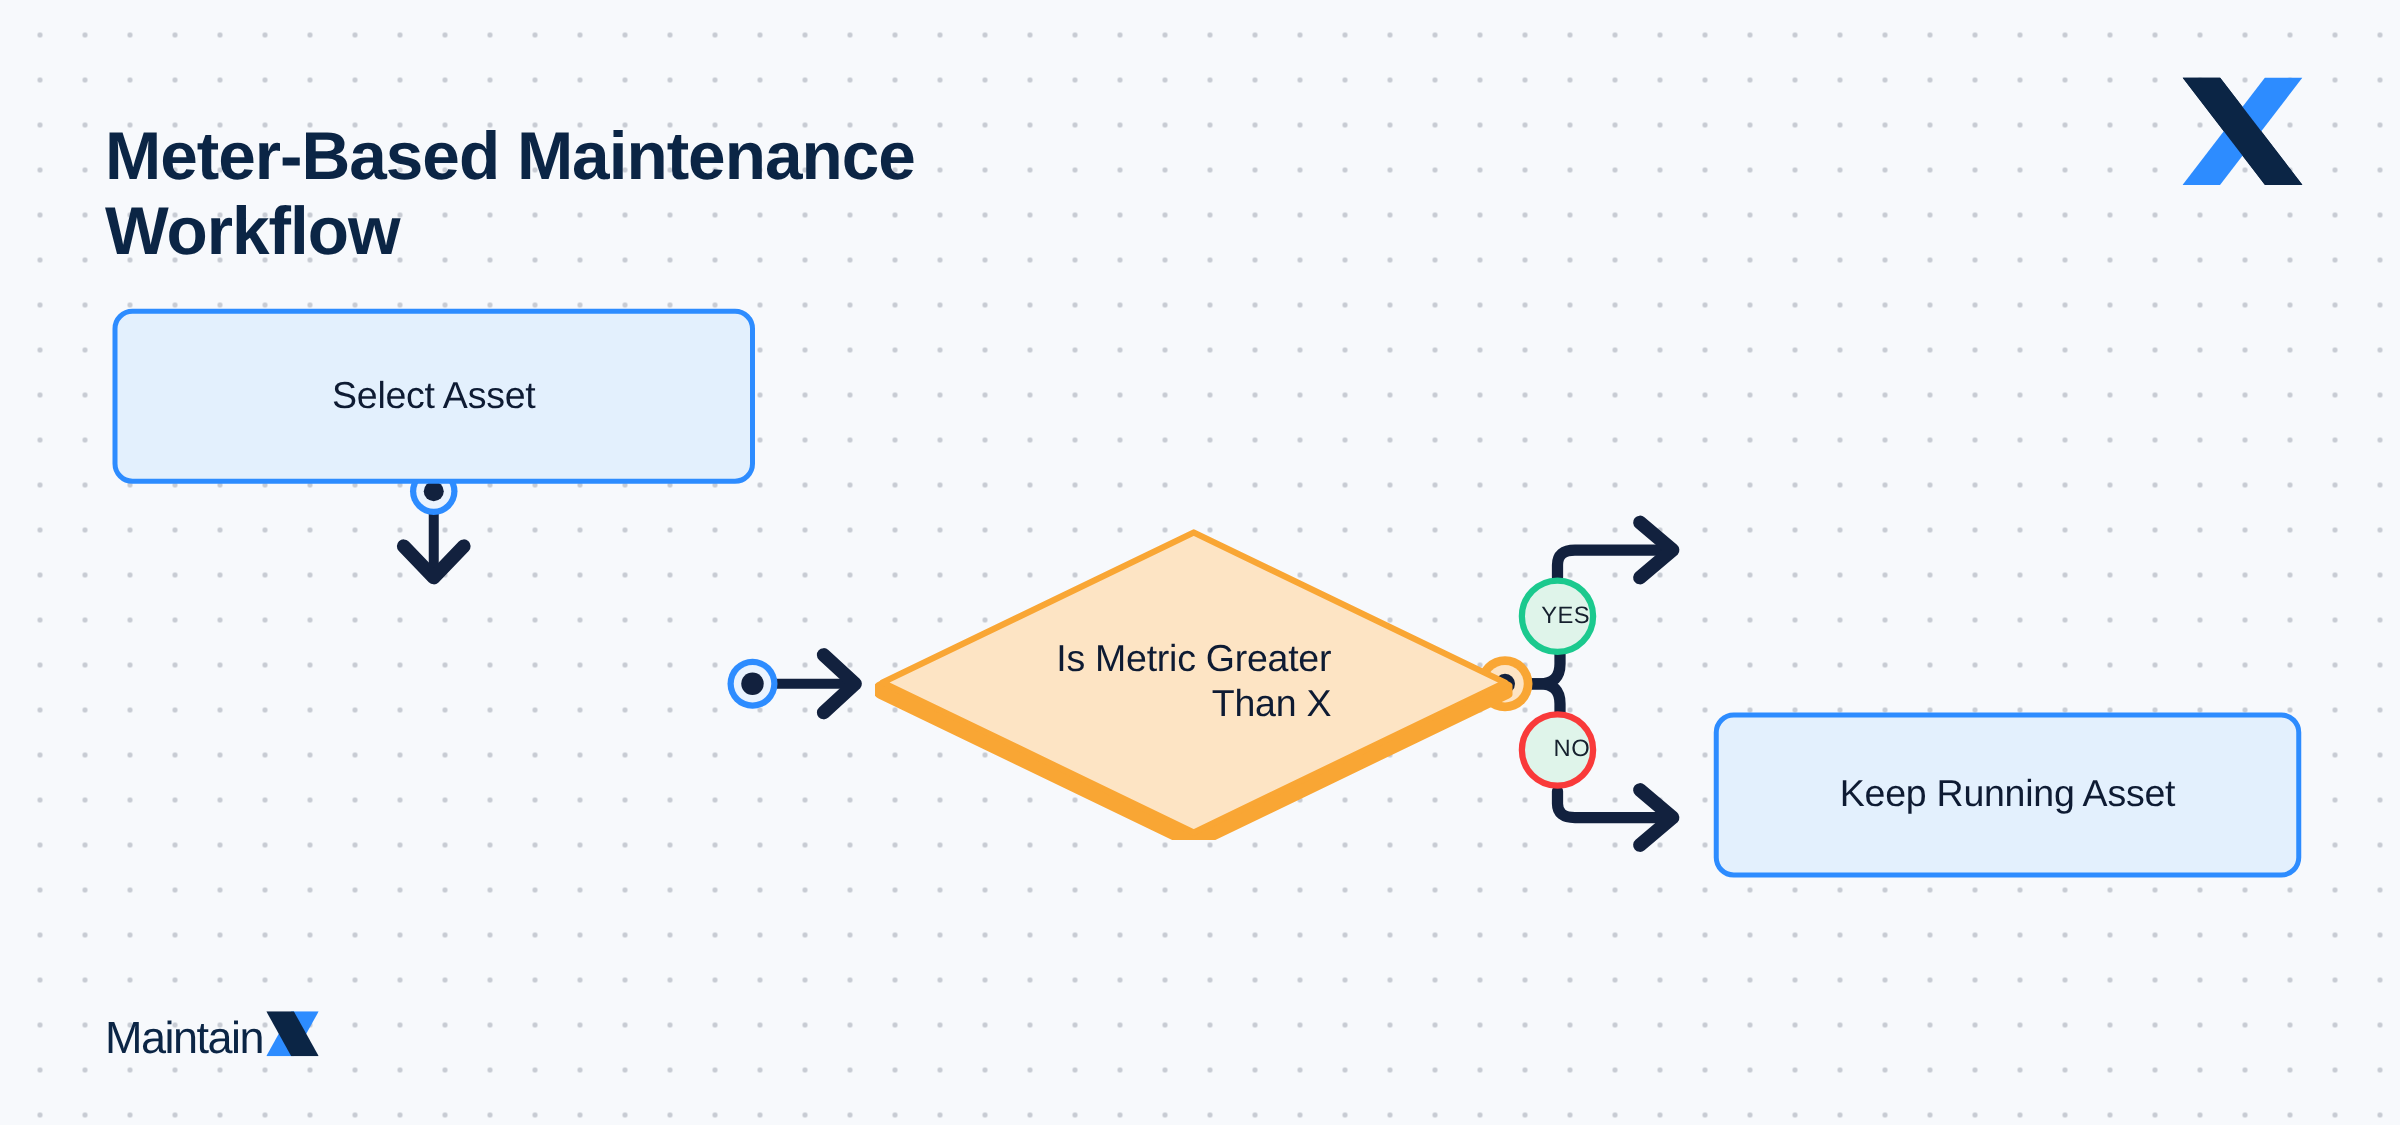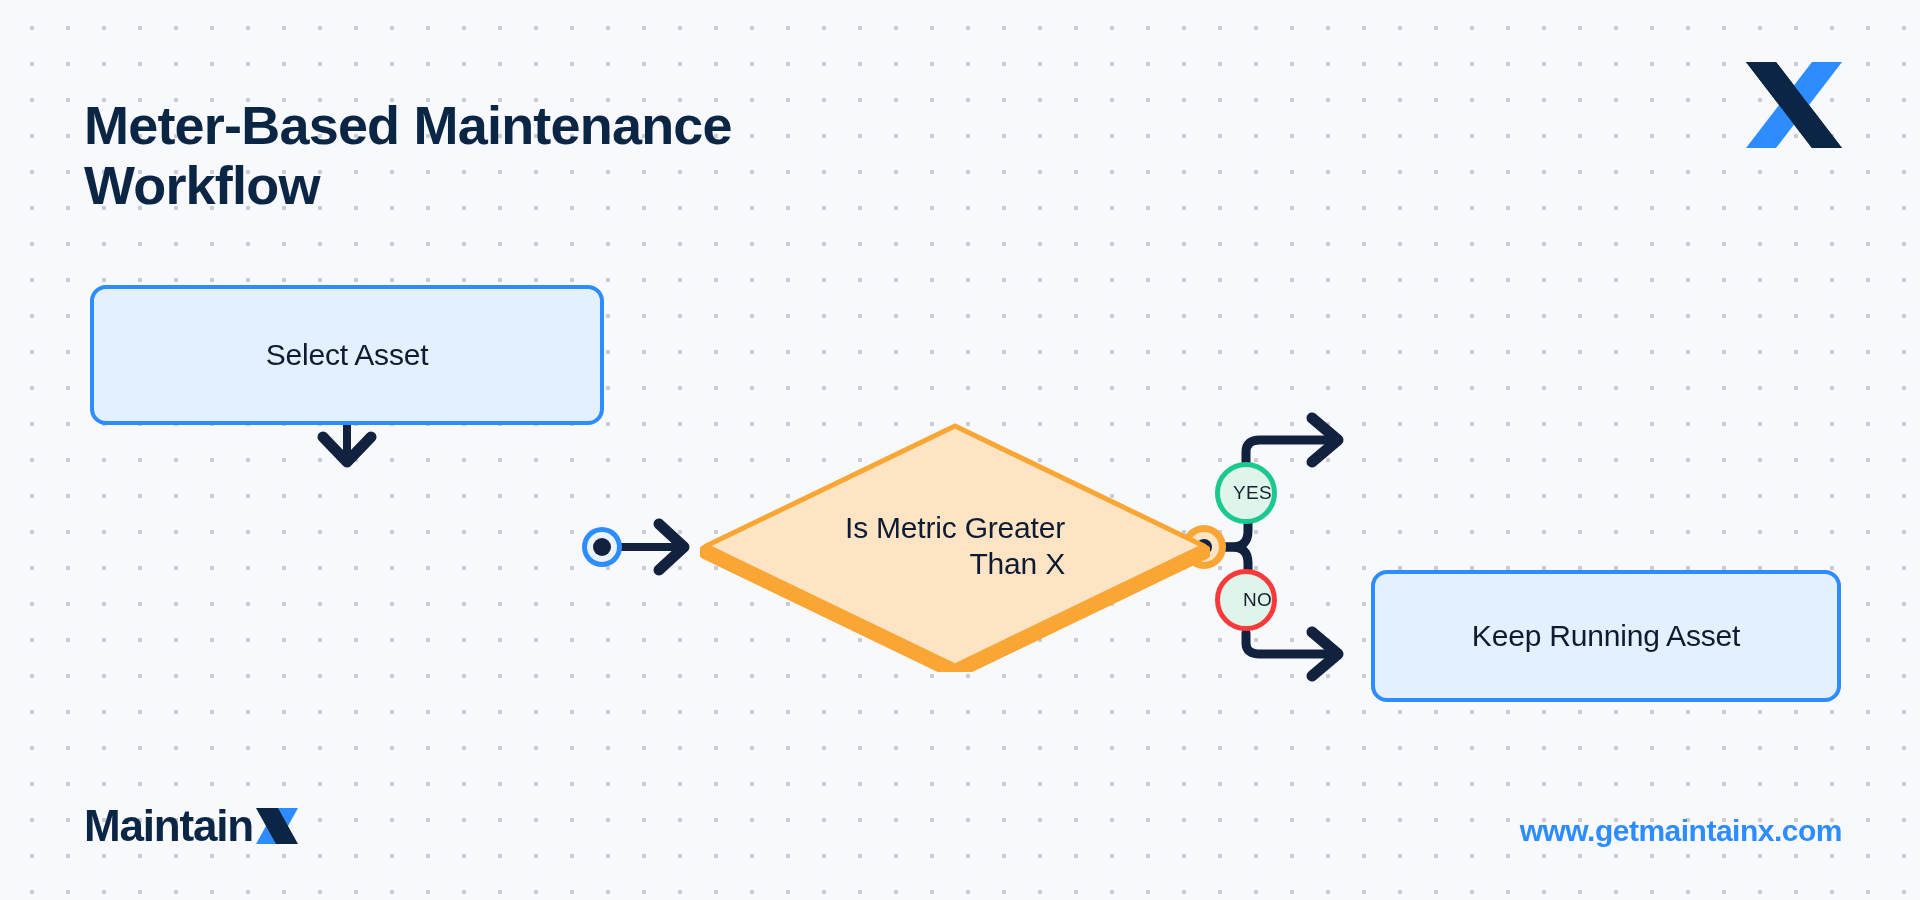--- a/index.html
+++ b/index.html
@@ -45,22 +45,22 @@
     height: 86px;
   }
 
   
   #wordmark {
     position: absolute;
     left: 84px;
     bottom: 52px;
     display: flex;
     align-items: baseline;
-    font-size: 44px;
-    font-weight: 700;
+    font-size: 36px;
+    font-weight: 400;
     letter-spacing: -1.2px;
     color: #0B2545;
     line-height: 1;
   }
   #wordmark .wm-x {
     position: relative;
     display: inline-block;
     width: 42px;
     height: 36px;
     margin-left: 3px;
@@ -108,21 +108,21 @@
     bottom: -10px;
     height: 24px;
   }
   .node.shadow-br::after {
     left: 14px;
     right: -10px;
     top: 14px;
     bottom: -10px;
   }
 
-  #node-select-asset   { left: 90px;  top: 247px; width: 514px; height: 140px; margin-top: 38px; }
+  #node-select-asset   { left: 90px;  top: 247px; width: 514px; height: 140px; }
   #node-consult        { left: 90px;  top: 481px; width: 514px; height: 132px; }
   #node-perform        { left: 1371px; top: 376px; width: 470px; height: 132px; }
   #node-keep           { left: 1371px; top: 570px; width: 470px; height: 132px; text-align: right; }
 
   
   #decision-wrap {
     position: absolute;
     left: 700px;
     top: 420px;
     width: 510px;
@@ -249,15 +249,14 @@
   <div id="wordmark">
     <span>Maintain</span>
     <span class="wm-x">
       <svg viewBox="0 0 42 36" width="42" height="36">
         <path d="M20 0 H42 L22 36 H0 Z" fill="#2D8CFF"></path>
         <path d="M0 0 H22 L42 36 H20 Z" fill="#0B2545"></path>
       </svg>
     </span>
   </div>
 
-  <div id="url">www.getmaintainx.com</div>
 
 </div>
 
 </body></html>

